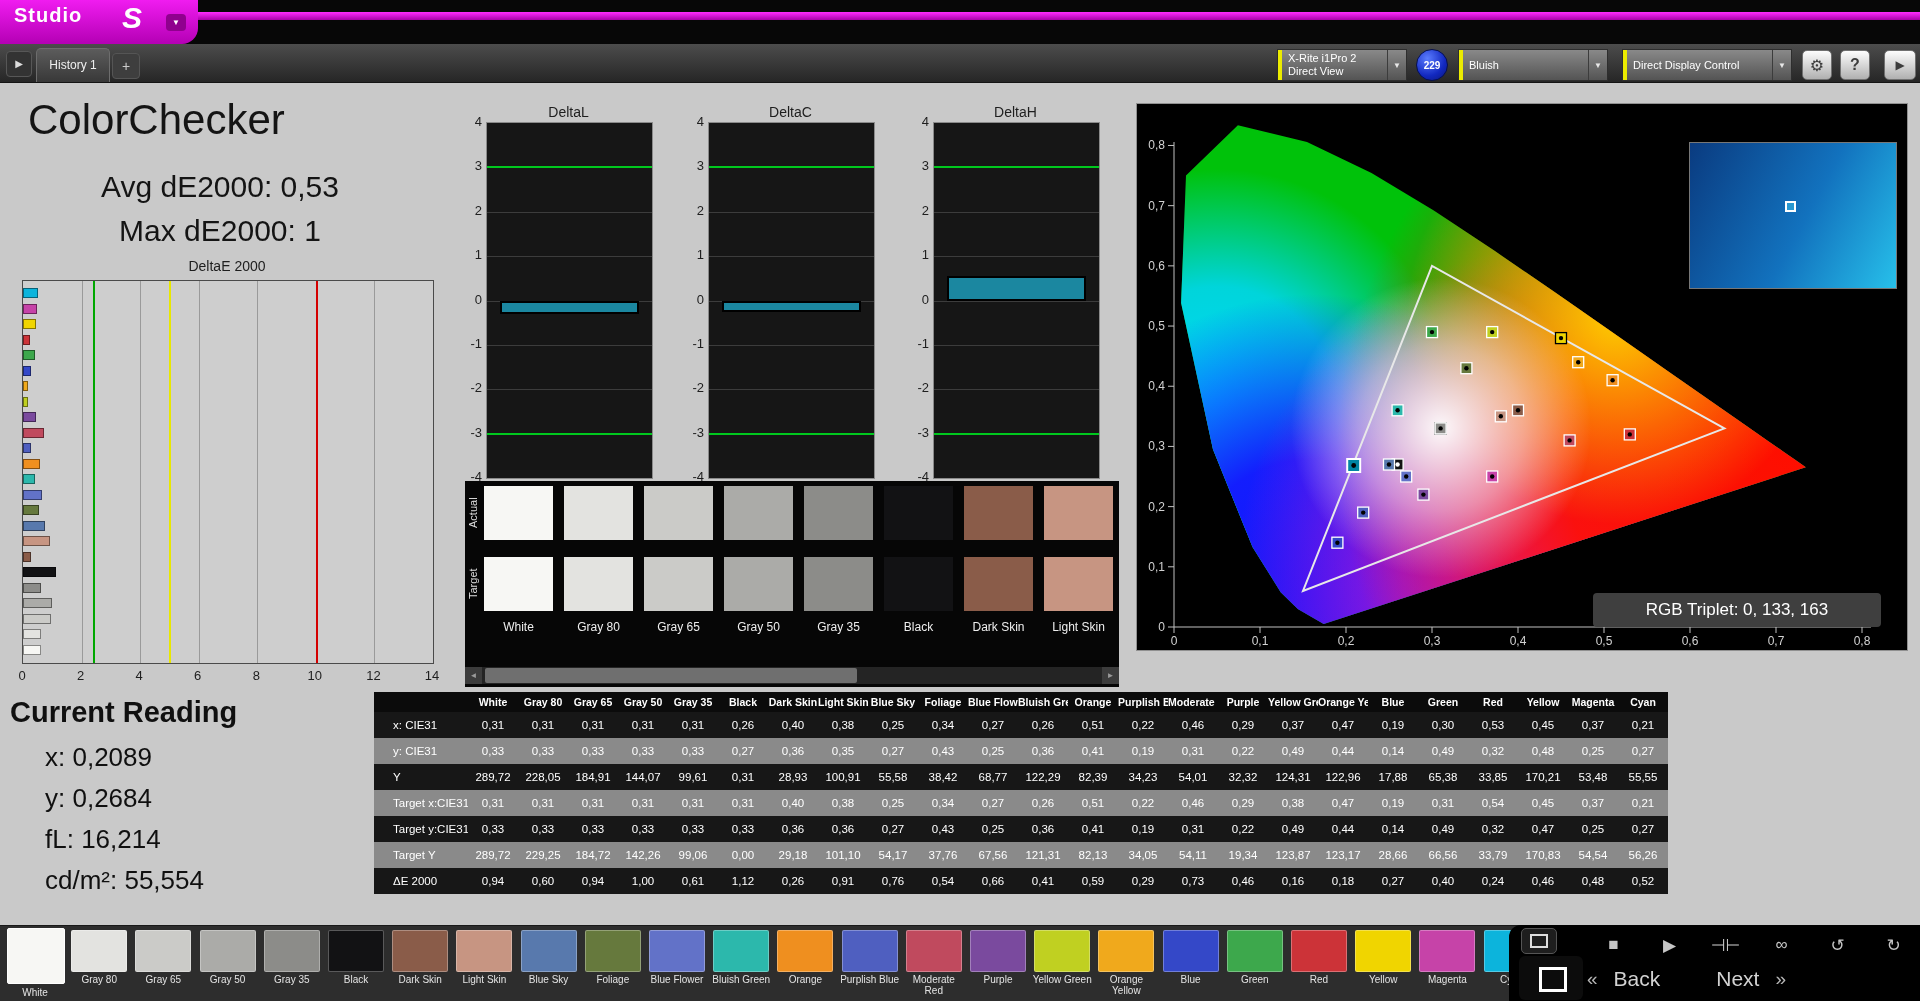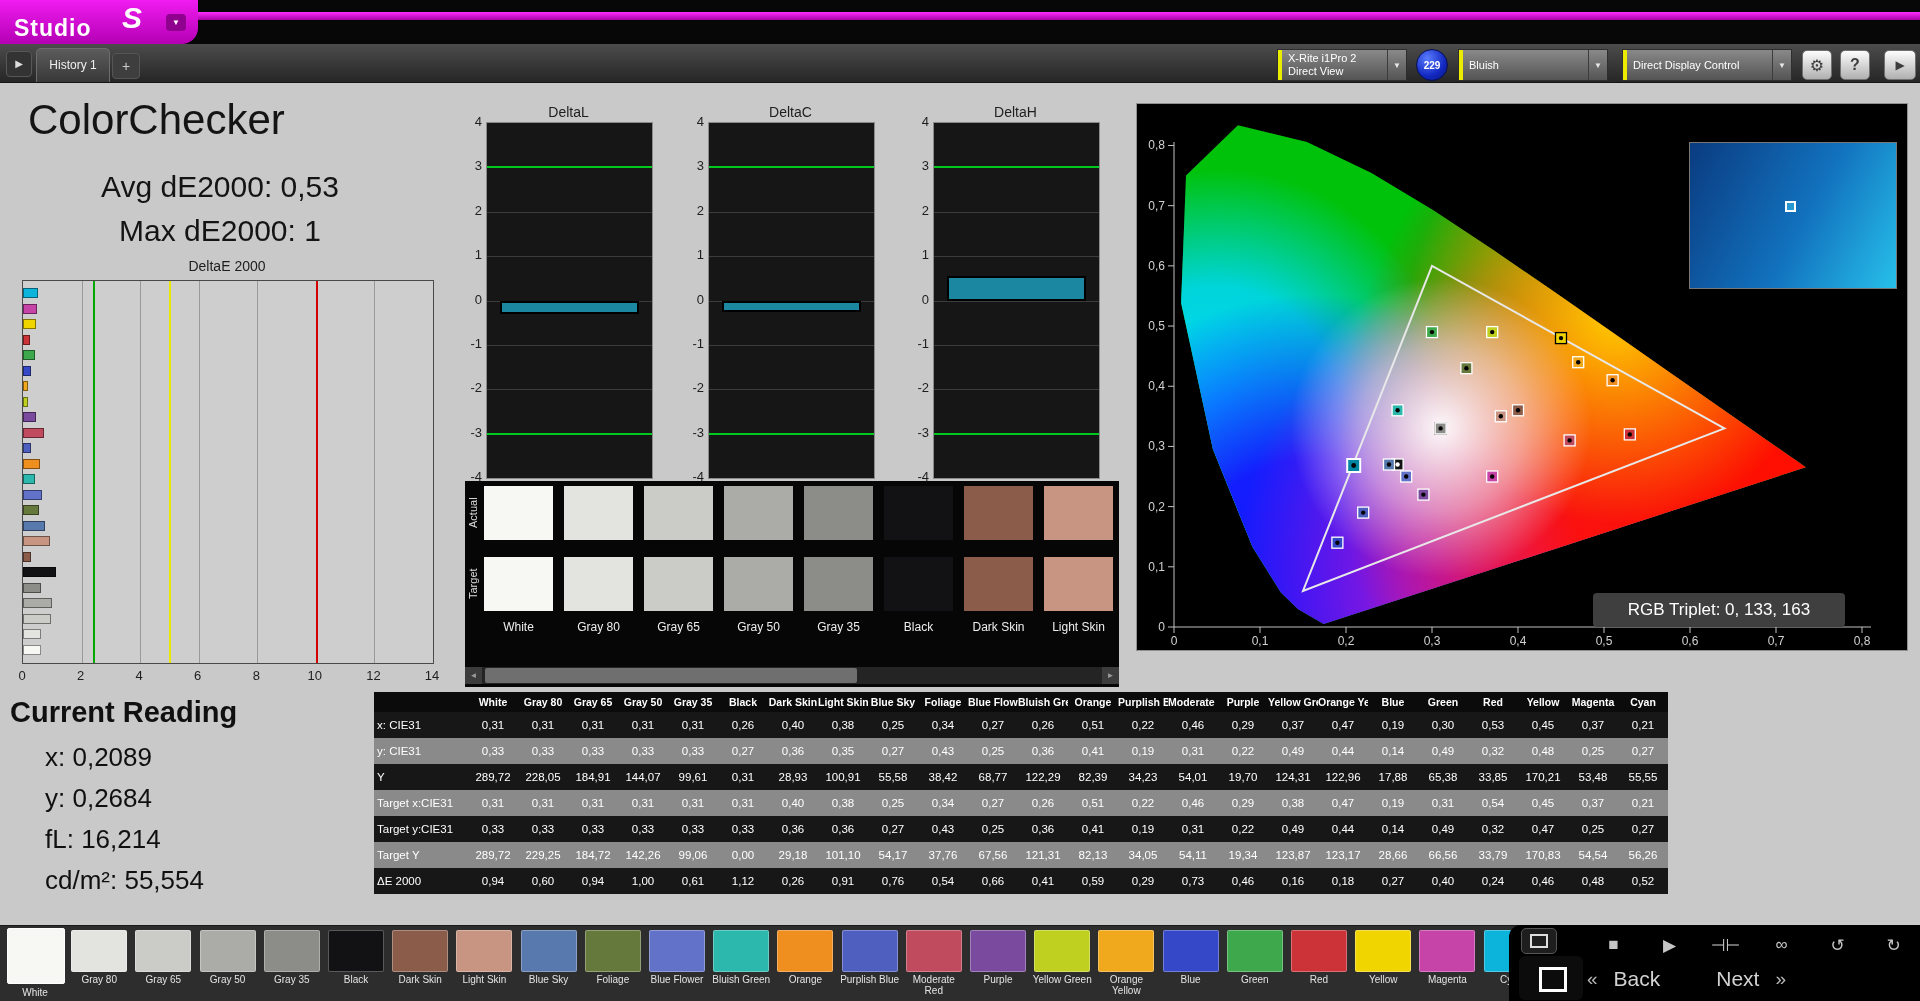--- a/index.html
+++ b/index.html
@@ -3,21 +3,21 @@
 <meta charset="utf-8">
 <style>
   html,body{margin:0;padding:0;}
   body{width:1920px;height:1001px;position:relative;overflow:hidden;background:#c9c9c9;
        font-family:"Liberation Sans",sans-serif;}
 
   
   .header{position:absolute;left:0;top:0;width:1920px;height:44px;background:#070707;}
   .logo{position:absolute;left:0;top:0;width:198px;height:44px;
         background:linear-gradient(180deg,#f01cf0,#b400b4);border-radius:0 0 16px 0;}
-  .logo-text{position:absolute;left:14px;top:15px;font-size:23px;font-weight:700;color:#fff;letter-spacing:1px;}
+  .logo-text{position:absolute;left:14px;top:4px;font-size:20px;font-weight:700;color:#fff;letter-spacing:1px;}
   .logo-glyph{position:absolute;left:122px;top:1px;font-size:30px;font-style:italic;font-weight:700;color:#fff;}
   .logo-caret{position:absolute;right:12px;top:14px;width:20px;height:17px;background:#90008e;border-radius:4px;
         color:#fff;font-size:8px;text-align:center;line-height:17px;}
   .header-line{position:absolute;left:198px;right:0;top:12px;height:8px;
         background:linear-gradient(180deg,#ff2cff,#a800a8);}
 
   
   .tabbar{position:absolute;left:0;top:44px;width:1920px;height:38px;
         background:linear-gradient(180deg,#4c4c4c,#262626);border-bottom:1px solid #141414;}
   .expander{position:absolute;left:6px;top:7px;width:24px;height:24px;background:#333;border:1px solid #575757;
@@ -92,32 +92,32 @@
   .sw-thumb{position:absolute;left:20px;top:1px;width:372px;height:15px;background:#6f6f6f;border-radius:2px;}
 
   
   .cie-panel{position:absolute;left:1136px;top:103px;width:770px;height:546px;background:#000;border:1px solid #909090;}
   .cie-title{position:absolute;left:0;top:6px;width:100%;text-align:center;font-size:13px;color:#e0e0e0;}
   #cie-svg{position:absolute;left:0;top:0;}
   .cie-inset{position:absolute;left:552px;top:38px;width:208px;height:147px;border:1px solid #777;box-sizing:border-box;
         background:linear-gradient(118deg,#0a3b80 0%,#1272be 55%,#27c0ea 100%);}
   .cie-inset-marker{position:absolute;left:46%;top:40%;width:11px;height:11px;border:2px solid #fff;
         background:rgba(60,190,230,.55);box-sizing:border-box;}
-  .cie-rgb{position:absolute;left:456px;top:489px;width:252px;height:34px;background:#3f3f3f;border-radius:4px;
+  .cie-rgb{position:absolute;left:456px;top:489px;width:288px;height:34px;background:#3f3f3f;border-radius:4px;
         color:#fff;font-size:17px;display:flex;align-items:center;justify-content:center;}
 
   
   .cc-table-wrap{position:absolute;left:374px;top:692px;width:1294px;background:#0b0b0b;}
   #cc-table{border-collapse:collapse;table-layout:fixed;width:1294px;}
   #cc-table th,#cc-table td{font-size:11.5px;color:#fff;text-align:center;padding:0;height:26px;overflow:hidden;
         white-space:nowrap;font-weight:400;}
   #cc-table thead th{height:20px;font-size:10.5px;font-weight:700;background:#0b0b0b;}
   #cc-table tr.dark{background:#171717;}
   #cc-table tr.light{background:#8a8a8a;}
-  #cc-table td.rowlabel{text-align:left;padding-left:3px;}
+  #cc-table td.rowlabel{text-align:left;padding-left:19px;}
 
   
   .strip{position:absolute;left:0;top:925px;width:1920px;height:76px;background:#2d2d2d;border-top:1px solid #191919;}
   .strip-cell{position:absolute;top:0;width:62px;height:76px;}
   .strip-patch{position:absolute;left:3px;top:4px;width:56px;height:42px;border:1px solid rgba(255,255,255,.3);
         border-radius:2px;box-sizing:border-box;}
   .strip-label{position:absolute;left:0;top:48px;width:62px;text-align:center;font-size:10px;line-height:11px;color:#e4e4e4;}
   .strip-cell.active .strip-patch{top:2px;height:56px;width:58px;border:1px solid #fff;}
   .strip-cell.active .strip-label{top:61px;}
 
@@ -680,21 +680,21 @@
           <td>0,31</td>
           <td>28,93</td>
           <td>100,91</td>
           <td>55,58</td>
           <td>38,42</td>
           <td>68,77</td>
           <td>122,29</td>
           <td>82,39</td>
           <td>34,23</td>
           <td>54,01</td>
-          <td>19,70</td>
+          <td>32,32</td>
           <td>124,31</td>
           <td>122,96</td>
           <td>17,88</td>
           <td>65,38</td>
           <td>33,85</td>
           <td>170,21</td>
           <td>53,48</td>
           <td>55,55</td>
         </tr>
         <tr class="light">

